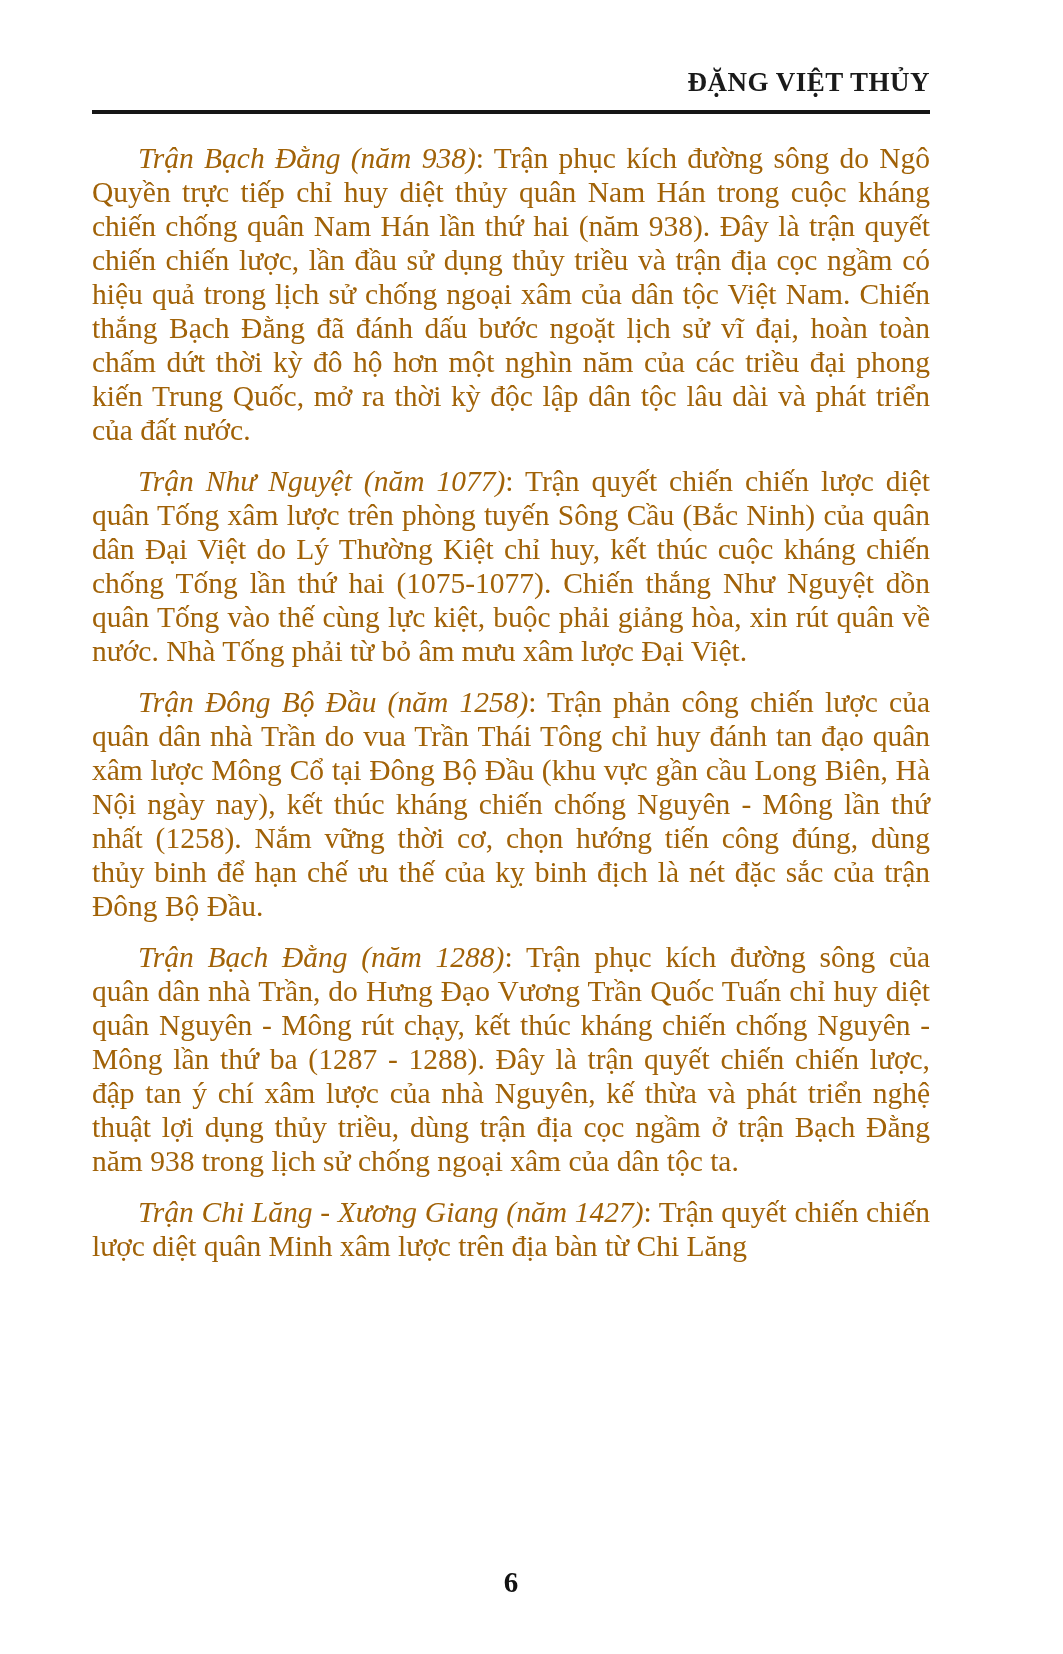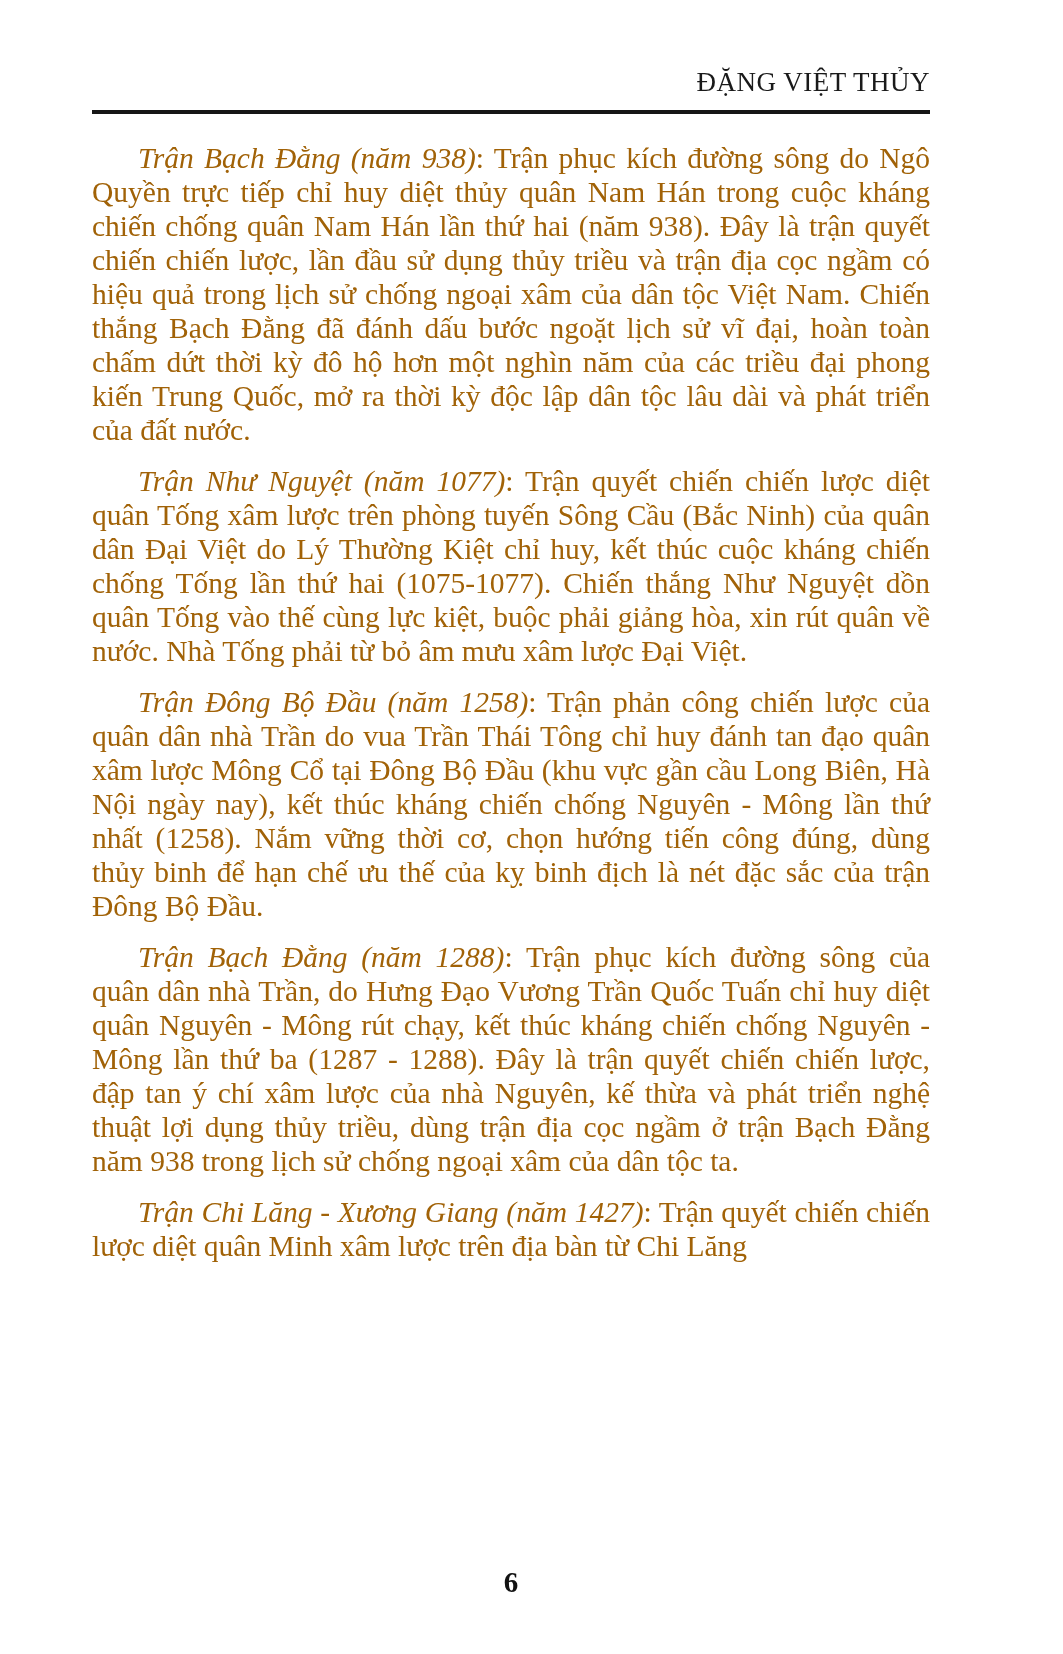--- a/index.html
+++ b/index.html
@@ -23,20 +23,21 @@
     top: 0;
     width: 838px;
   }
   .running-header {
     padding-top: 66px;
     text-align: right;
     font-size: 27px;
     letter-spacing: 0.5px;
     color: #1a1a1a;
     line-height: 1.2;
+    font-weight: bold;
   }
   .header-rule {
     margin-top: 12px;
     height: 0;
     border-top: 4px solid #161616;
   }
   .body-text {
     margin-top: 10px;
   }
   .body-text p {

